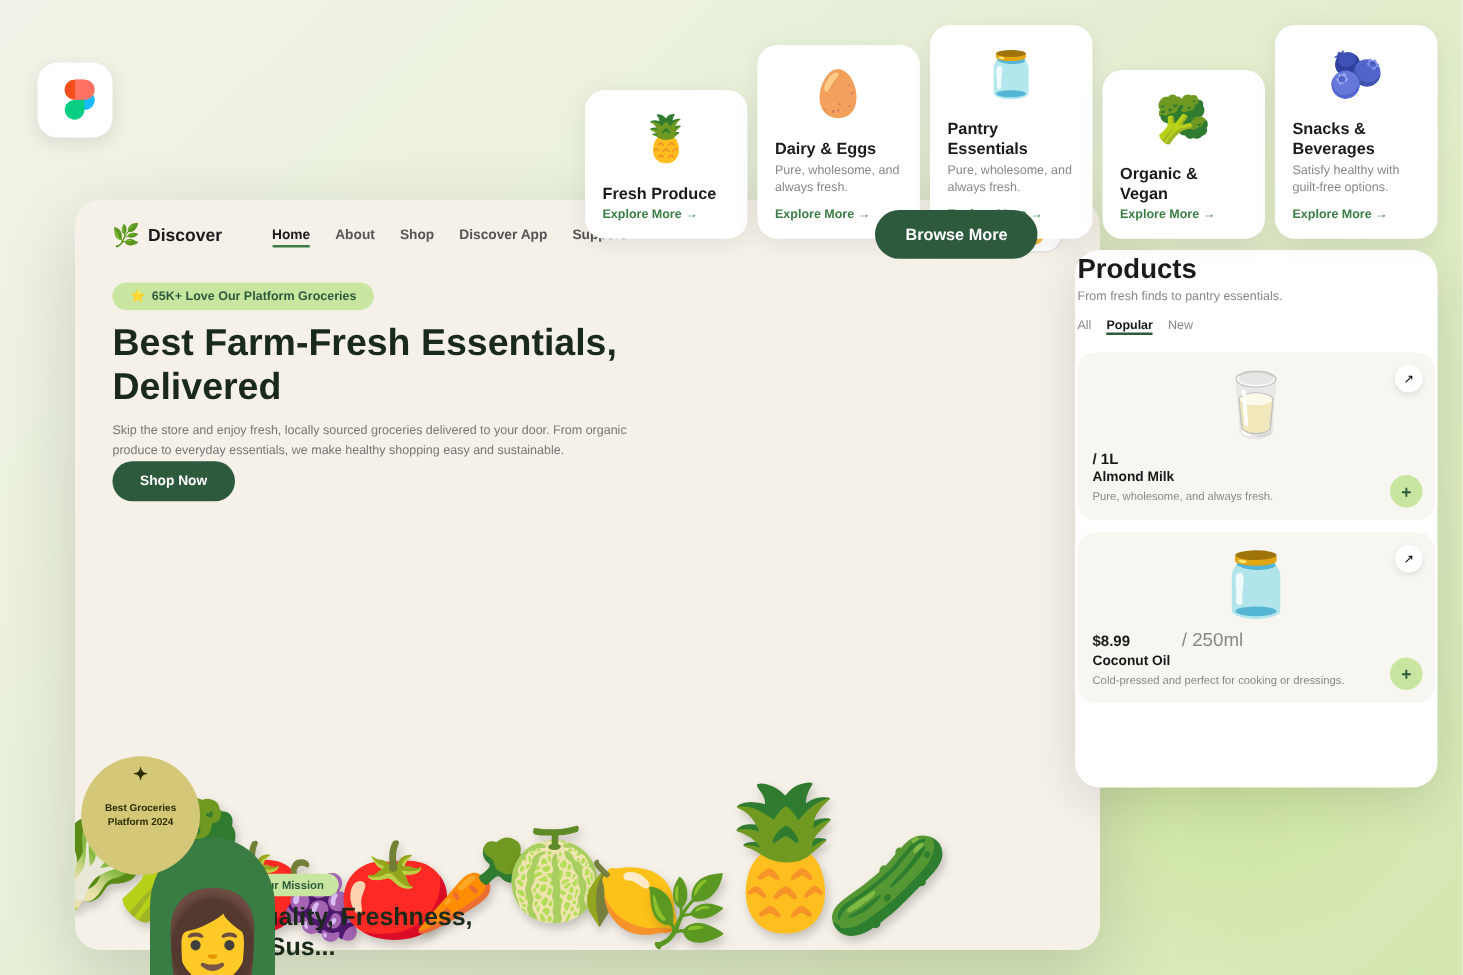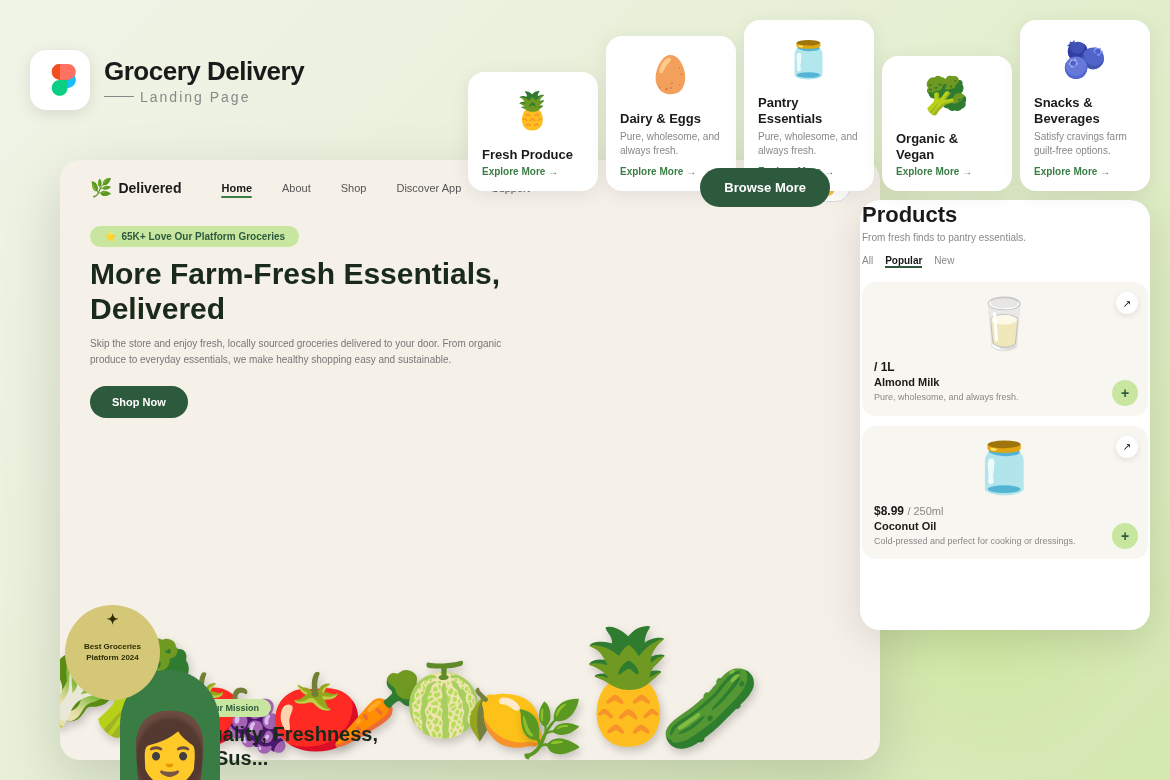--- a/index.html
+++ b/index.html
@@ -156,29 +156,30 @@
     .nav-logo {
       display: flex;
       align-items: center;
       gap: 6px;
       margin-right: 40px;
     }
     .nav-logo-icon { font-size: 18px; color: #3a7d44; }
     .nav-logo-text { font-size: 14px; font-weight: 700; color: #1a1a1a; }
     .nav-links {
       display: flex;
-      gap: 30px;
+      gap: 20px;
       align-items: flex-end;
       flex: 1;
     }
     .nav-link {
       font-size: 11px;
       color: #555;
       cursor: pointer;
       position: relative;
+      font-weight: bold;
     }
     .nav-link.active {
       color: #1a1a1a;
       font-weight: 600;
     }
     .nav-link.active::after {
       content: '';
       position: absolute;
       bottom: -4px;
       left: 0;
@@ -258,21 +259,21 @@
       color: #1a2a1a;
       line-height: 1.15;
       margin-bottom: 10px;
       max-width: 520px;
     }
     .hero-desc {
       font-size: 10px;
       color: #777;
       line-height: 1.6;
       max-width: 420px;
-      margin-bottom: 18px;
+      margin-bottom: 0;
     }
     .hero-buttons {
       display: flex;
       gap: 12px;
       align-items: center;
       margin-bottom: 0;
     }
     .shop-now-btn {
       background: #2d5a3d;
       color: white;
@@ -411,23 +412,24 @@
       display: flex;
       align-items: center;
       justify-content: center;
     }
     .product-price {
       font-size: 12px;
       font-weight: 700;
       color: #1a1a1a;
     }
     .product-unit {
-      font-size: 11px;
+      font-size: 15px;
       color: #888;
       font-weight: 400;
+      margin-left: 38px;
     }
     .product-add-btn {
       position: absolute;
       bottom: 10px;
       right: 10px;
       width: 26px;
       height: 26px;
       border-radius: 50%;
       background: #c8e6a0;
       border: none;
@@ -525,27 +527,20 @@
 <div class="header-area">
   <div class="figma-logo">
     <svg class="figma-svg" viewBox="0 0 38 57" fill="none" xmlns="http://www.w3.org/2000/svg">
       <path d="M19 28.5C19 21.596 24.596 16 31.5 16S44 21.596 44 28.5 38.404 41 31.5 41 19 35.404 19 28.5z" fill="#1ABCFE"></path>
       <path d="M6 41C6 34.096 11.596 28.5 18.5 28.5H31v12.5C31 47.904 25.404 53.5 18.5 53.5S6 47.904 6 41z" fill="#0ACF83"></path>
       <path d="M6 15.5C6 8.596 11.596 3 18.5 3H31v25H18.5C11.596 28 6 22.404 6 15.5z" fill="#FF7262"></path>
       <path d="M6 15.5C6 8.596 11.596 3 18.5 3h12.5v25H18.5C11.596 28 6 22.404 6 15.5z" fill="#F24E1E"></path>
       <path d="M19 3h12.5C38.404 3 44 8.596 44 15.5S38.404 28 31.5 28H19V3z" fill="#FF7262"></path>
     </svg>
   </div>
-  <div class="title-block">
-    <span class="app-title">Grocery Delivery</span>
-    <span class="app-subtitle">
-      <span class="subtitle-line"></span>
-      <span>Landing Page</span>
-    </span>
-  </div>
 </div>
 
 <div class="category-cards">
 
   <div class="cat-card tallest">
     <div class="cat-card-img">🍍</div>
     <div class="cat-card-title">Fresh Produce</div>
     <div class="explore-link">Explore More →</div>
   </div>
 
@@ -565,33 +560,33 @@
 
   <div class="cat-card">
     <div class="cat-card-img">🥦</div>
     <div class="cat-card-title">Organic &amp; Vegan</div>
     <div class="explore-link">Explore More →</div>
   </div>
 
   <div class="cat-card" style="margin-top: 20px;">
     <div class="cat-card-img">🫐</div>
     <div class="cat-card-title">Snacks &amp; Beverages</div>
-    <div class="cat-card-desc">Satisfy cravings farm guilt-free options.</div>
+    <div class="cat-card-desc">Satisfy healthy with guilt-free options.</div>
     <div class="explore-link">Explore More →</div>
   </div>
 </div>
 
 <button class="browse-more-btn">Browse More</button>
 
 <div class="landing-mockup">
 
   <nav class="navbar">
     <div class="nav-logo">
       <span class="nav-logo-icon">🌿</span>
-      <span class="nav-logo-text">Delivered</span>
+      <span class="nav-logo-text">Discover</span>
     </div>
     <div class="nav-links">
       <span class="nav-link active">Home</span>
       <span class="nav-link">About</span>
       <span class="nav-link">Shop</span>
       <span class="nav-link">Discover App</span>
       <span class="nav-link">Support</span>
     </div>
     <div class="nav-actions">
       <span class="nav-search-icon">🔍</span>
@@ -604,21 +599,21 @@
         <div class="register-arrow">↗</div>
       </button>
     </div>
   </nav>
 
   <div class="hero-section">
     <div class="hero-badge">
       <span class="hero-star">⭐</span>
       <span>65K+ Love Our Platform Groceries</span>
     </div>
-    <h1 class="hero-title">More Farm-Fresh Essentials, Delivered</h1>
+    <h1 class="hero-title">Best Farm-Fresh Essentials, Delivered</h1>
     <p class="hero-desc">Skip the store and enjoy fresh, locally sourced groceries delivered to your door. From organic produce to everyday essentials, we make healthy shopping easy and sustainable.</p>
     <div class="hero-buttons">
       <button class="shop-now-btn">Shop Now</button>
     </div>
 
     
     <div class="veggie-display">
       <div style="position:absolute;bottom:0;left:-10px;right:0;height:230px;display:flex;align-items:flex-end;">
         <span style="font-size:80px;position:absolute;bottom:30px;left:-15px;filter:drop-shadow(2px 4px 4px rgba(0,0,0,0.2));">🥬</span>
         <span style="font-size:90px;position:absolute;bottom:20px;left:40px;filter:drop-shadow(2px 4px 4px rgba(0,0,0,0.2));">🥦</span>

